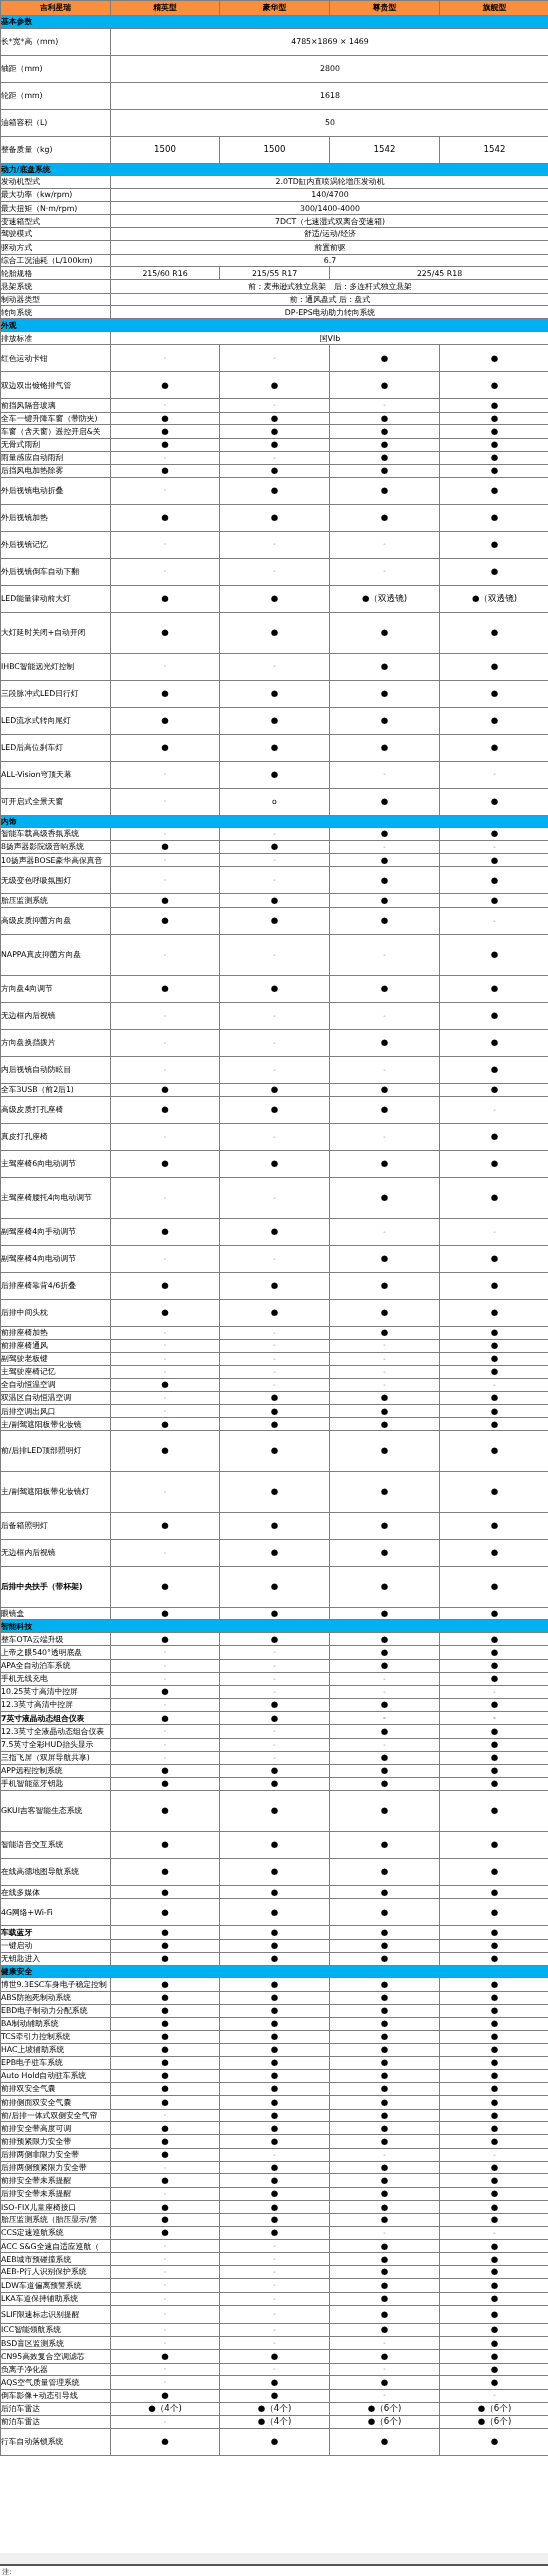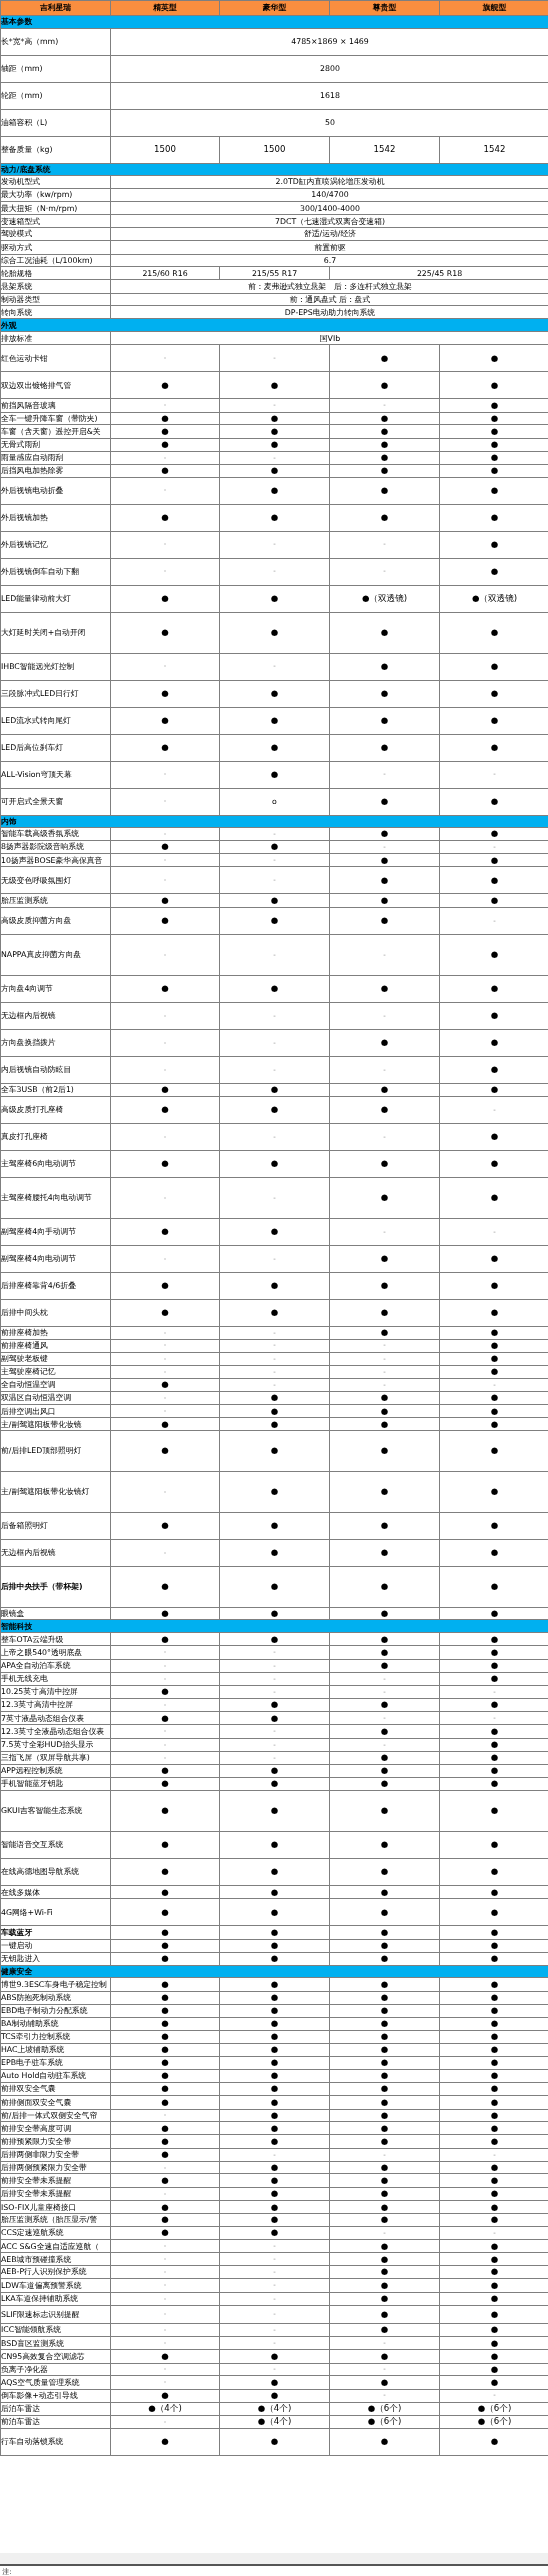--- a/index.html
+++ b/index.html
@@ -550,21 +550,21 @@
           <td class="val" colspan="1"><span class="dash">-</span></td>
           <td class="val" colspan="1"><span class="dash">-</span></td>
         </tr>
         <tr style="height: 13.3px;">
           <td class="lbl">12.3英寸高清中控屏</td>
           <td class="val" colspan="1"><span class="dash">-</span></td>
           <td class="val" colspan="1"><span class="dot">●</span></td>
           <td class="val" colspan="1"><span class="dot">●</span></td>
           <td class="val" colspan="1"><span class="dot">●</span></td>
         </tr>
-        <tr style="height: 13.3px;">
+        <tr style="height: 13.3px; font-weight: bold;">
           <td class="lbl">7英寸液晶动态组合仪表</td>
           <td class="val" colspan="1"><span class="dot">●</span></td>
           <td class="val" colspan="1"><span class="dot">●</span></td>
           <td class="val" colspan="1"><span class="dash">-</span></td>
           <td class="val" colspan="1"><span class="dash">-</span></td>
         </tr>
         <tr style="height: 13.3px;">
           <td class="lbl">12.3英寸全液晶动态组合仪表</td>
           <td class="val" colspan="1"><span class="dash">-</span></td>
           <td class="val" colspan="1"><span class="dash">-</span></td>

